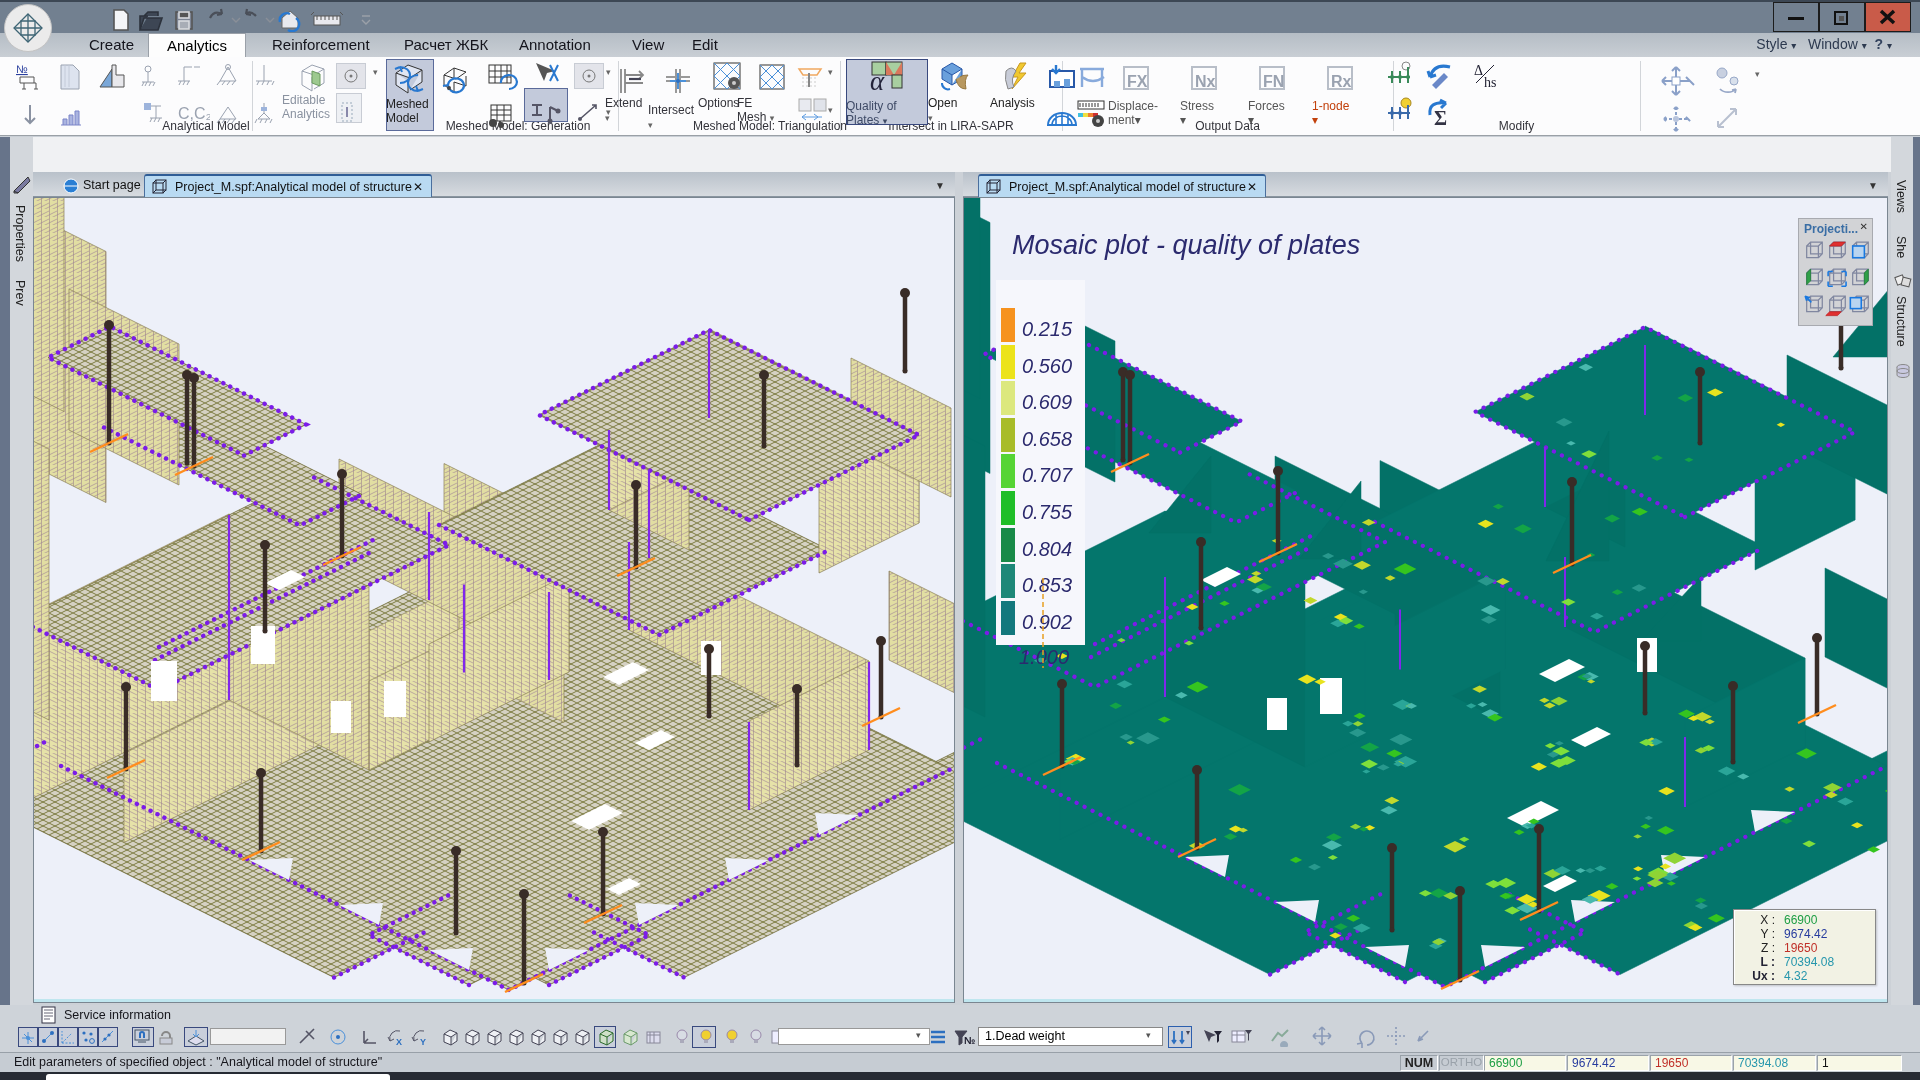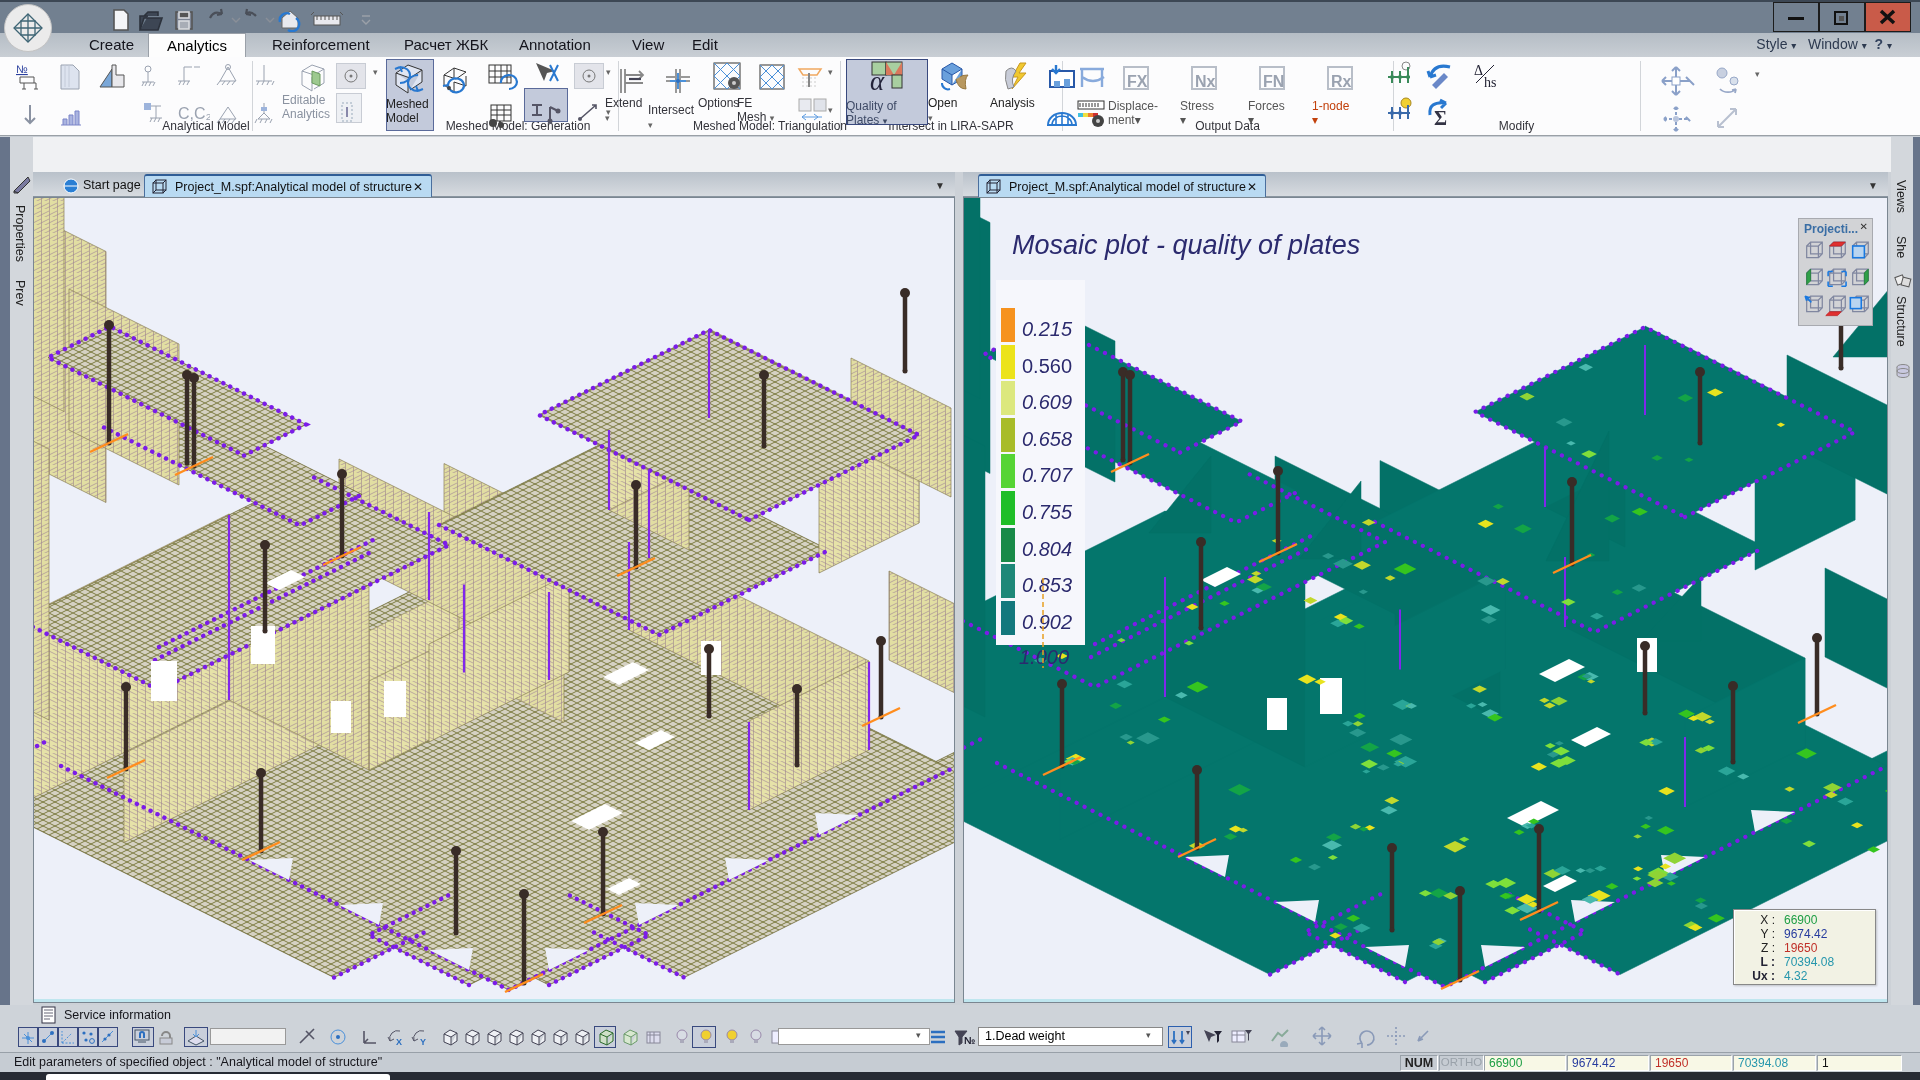--- a/index.html
+++ b/index.html
@@ -892,21 +892,21 @@
 <line class="orgR" x1="1797" y1="722" x2="1835" y2="704"></line>
 <line class="colR" x1="1840" y1="292" x2="1840" y2="367"></line>
 <circle class="colcR" cx="1840" cy="289" r="5"></circle>
 <circle class="colcR" cx="1840" cy="367" r="2.5"></circle>
 </svg>
 <div style="position:absolute;left:48px;top:32px;font-size:27px;font-style:italic;color:#2b2a6e">Mosaic plot - quality of plates</div>
       <div style="position:absolute;left:32px;top:82px;width:89px;height:365px;background:#f6f7fc">
         <div style="position:absolute;left:5px;top:28px;width:14px;height:34px;background:#f6921e"></div>
         <div style="position:absolute;left:26px;top:38px;font-size:20px;font-style:italic;color:#2b2a6e;text-shadow:0 0 2px #fff">0.215</div>
         <div style="position:absolute;left:5px;top:64.6px;width:14px;height:34px;background:#ece31a"></div>
-        <div style="position:absolute;left:26px;top:74.6px;font-size:20px;color:#2b2a6e;text-shadow:0 0 2px #fff">0.560</div>
+        <div style="position:absolute;left:26px;top:74.6px;font-size:20px;font-style:italic;color:#2b2a6e;text-shadow:0 0 2px #fff">0.560</div>
         <div style="position:absolute;left:5px;top:101.19999999999999px;width:14px;height:34px;background:#dce87e"></div>
         <div style="position:absolute;left:26px;top:111.19999999999999px;font-size:20px;font-style:italic;color:#2b2a6e;text-shadow:0 0 2px #fff">0.609</div>
         <div style="position:absolute;left:5px;top:137.79999999999998px;width:14px;height:34px;background:#a8bc28"></div>
         <div style="position:absolute;left:26px;top:147.79999999999998px;font-size:20px;font-style:italic;color:#2b2a6e;text-shadow:0 0 2px #fff">0.658</div>
         <div style="position:absolute;left:5px;top:174.39999999999998px;width:14px;height:34px;background:#55d434"></div>
         <div style="position:absolute;left:26px;top:184.39999999999998px;font-size:20px;font-style:italic;color:#2b2a6e;text-shadow:0 0 2px #fff">0.707</div>
         <div style="position:absolute;left:5px;top:210.99999999999997px;width:14px;height:34px;background:#1fbe28"></div>
         <div style="position:absolute;left:26px;top:220.99999999999997px;font-size:20px;font-style:italic;color:#2b2a6e;text-shadow:0 0 2px #fff">0.755</div>
         <div style="position:absolute;left:5px;top:247.59999999999997px;width:14px;height:34px;background:#188a48"></div>
         <div style="position:absolute;left:26px;top:257.59999999999997px;font-size:20px;font-style:italic;color:#2b2a6e;text-shadow:0 0 2px #fff">0.804</div>

